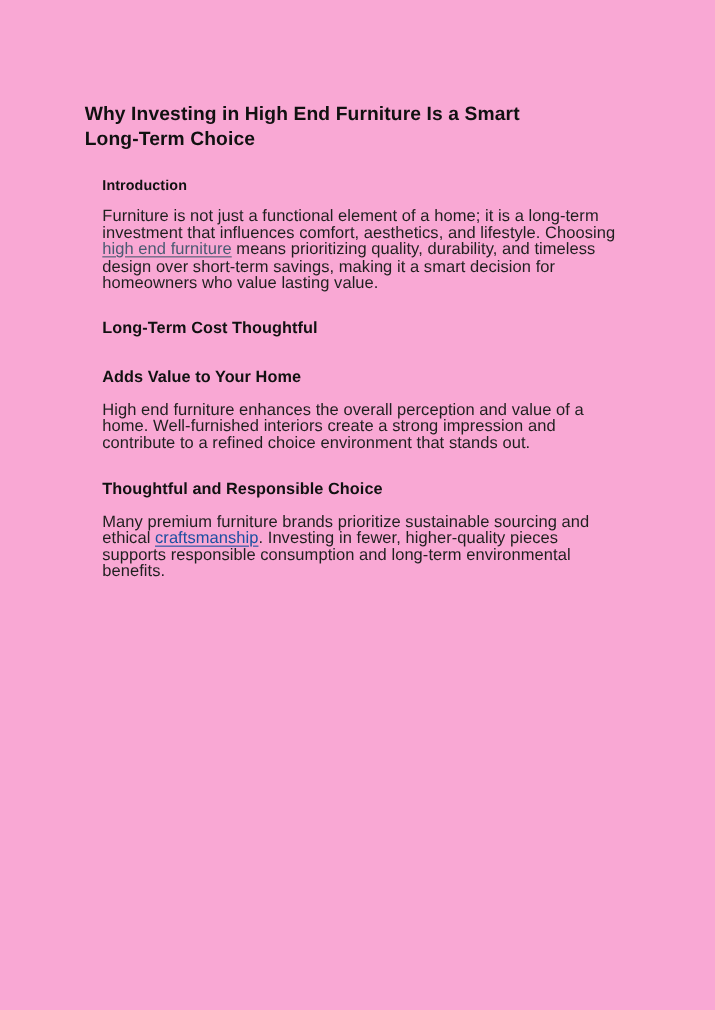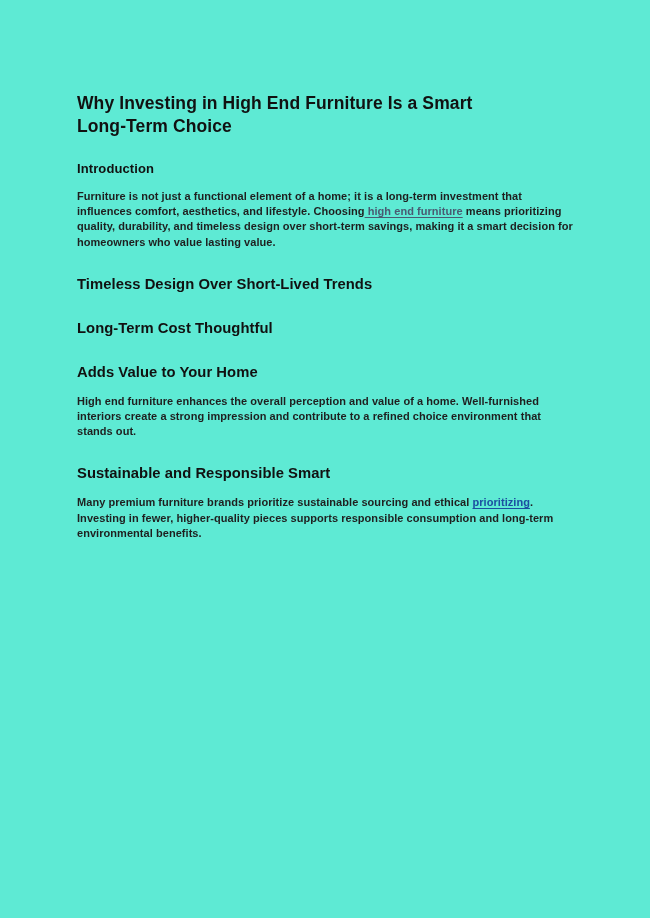--- a/index.html
+++ b/index.html
@@ -13,21 +13,21 @@
     height: 918px;
     overflow: hidden;
     font-family: "Liberation Sans", "DejaVu Sans", sans-serif;
     color: #1a1a1a;
     -webkit-font-smoothing: antialiased;
   }
 
   .page {
     width: 650px;
     height: 918px;
-    background: #5eead4;
+    background: #f9a8d4;
     box-sizing: border-box;
     position: relative;
   }
 
   .content {
     position: absolute;
     left: 77px;
     top: 92px;
     width: 500px;
   }
@@ -36,21 +36,21 @@
     font-size: 17.5px;
     font-weight: 600;
     line-height: 23px;
     letter-spacing: 0.1px;
     color: #111111;
     margin: 0 0 0 0;
     max-width: 440px;
   }
 
   .section {
-    margin: 0;
+    margin: 16px;
   }
 
   .intro-heading {
     font-size: 13px;
     font-weight: 700;
     line-height: 17px;
     color: #111111;
     margin: 22px 0 0 0;
     letter-spacing: 0.1px;
   }
@@ -58,22 +58,22 @@
   .section-heading {
     font-size: 14.8px;
     font-weight: 700;
     line-height: 19px;
     color: #111111;
     margin: 25px 0 0 0;
     letter-spacing: 0.05px;
   }
 
   .body-text {
-    font-size: 11px;
-    font-weight: 700;
+    font-size: 15px;
+    font-weight: 400;
     line-height: 15.2px;
     color: #1f1f1f;
     margin: 12px 0 0 0;
     text-align: left;
     letter-spacing: 0.05px;
   }
 
   a.doc-link {
     text-decoration: underline;
     text-underline-offset: 1.5px;
@@ -95,34 +95,33 @@
 
     <div class="section">
       <h2 class="intro-heading">Introduction</h2>
       <p class="body-text"><span>Furniture is not just a functional element of a home; it is a long-term investment that influences comfort, aesthetics, and lifestyle. Choosing</span><a class="doc-link link-muted" href="#"> high end furniture</a><span> means prioritizing quality, durability, and timeless design over short-term savings, making it a smart decision for homeowners who value lasting value.</span></p>
     </div>
 
     <div class="section">
     </div>
 
     <div class="section">
-      <h2 class="section-heading">Timeless Design Over Short-Lived Trends</h2>
     </div>
 
     <div class="section">
       <h2 class="section-heading">Long-Term Cost Thoughtful</h2>
     </div>
 
     <div class="section">
     </div>
 
     <div class="section">
       <h2 class="section-heading">Adds Value to Your Home</h2>
       <p class="body-text">High end furniture enhances the overall perception and value of a home. Well-furnished interiors create a strong impression and contribute to a refined choice environment that stands out.</p>
     </div>
 
     <div class="section">
-      <h2 class="section-heading">Sustainable and Responsible Smart</h2>
-      <p class="body-text"><span>Many premium furniture brands prioritize sustainable sourcing and ethical </span><a class="doc-link link-bright" href="#">prioritizing</a><span>. Investing in fewer, higher-quality pieces supports responsible consumption and long-term environmental benefits.</span></p>
+      <h2 class="section-heading">Thoughtful and Responsible Choice</h2>
+      <p class="body-text"><span>Many premium furniture brands prioritize sustainable sourcing and ethical </span><a class="doc-link link-bright" href="#">craftsmanship</a><span>. Investing in fewer, higher-quality pieces supports responsible consumption and long-term environmental benefits.</span></p>
     </div>
 
   </div>
 </div>
 
 </body></html>

